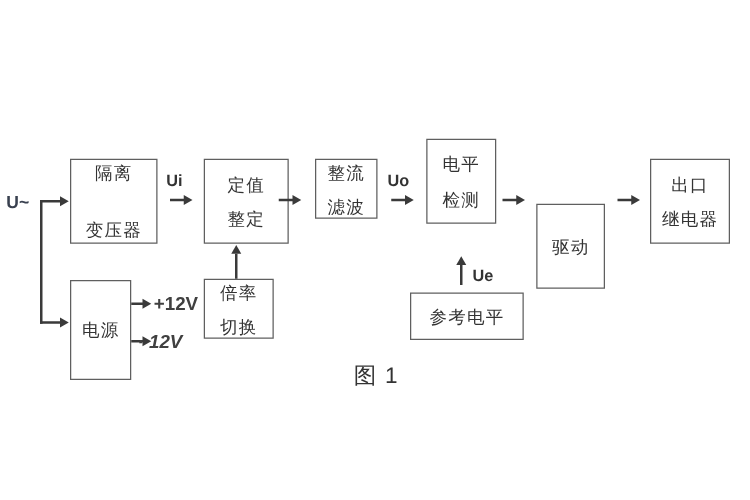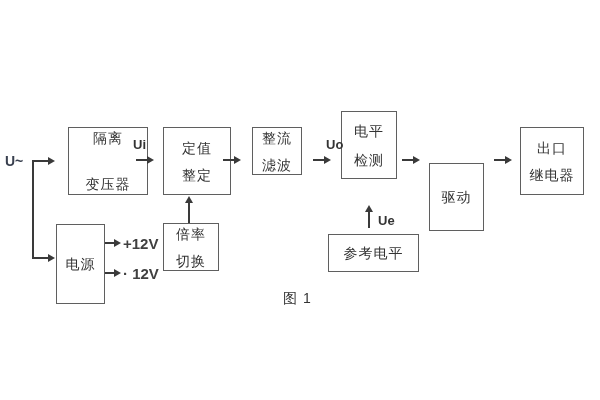--- a/index.html
+++ b/index.html
@@ -15,36 +15,36 @@
   .box span{white-space:nowrap;}
   .hline{position:absolute;height:2px;background:#3a3a3a;}
   .vline{position:absolute;width:2px;background:#3a3a3a;}
   .ah-right{position:absolute;width:0;height:0;
     border-left:7px solid #3a3a3a;border-top:4px solid transparent;border-bottom:4px solid transparent;}
   .ah-up{position:absolute;width:0;height:0;
     border-bottom:7px solid #3a3a3a;border-left:4px solid transparent;border-right:4px solid transparent;}
   .siglabel{position:absolute;font-size:13px;font-weight:700;color:#333333;line-height:1;}
   .rail{position:absolute;font-size:15px;font-weight:600;color:#404040;line-height:1;}
   .inlabel{position:absolute;font-size:14px;font-weight:600;color:#39404f;line-height:1;}
-  .caption{position:absolute;font-size:14px;color:#333333;line-height:1;letter-spacing:1px;}
+  .caption{position:absolute;font-size:18px;color:#333333;line-height:1;letter-spacing:1px;}
 </style>
 </head>
 <body>
 
 <div id="canvas">
 
   <div class="inlabel" style="left:5px;top:154px;">U~</div>
 
   <div class="vline" style="left:32px;top:160px;height:99px;"></div>
   <div class="hline" style="left:32px;top:160px;width:17px;"></div>
   <div class="ah-right" style="left:48px;top:157px;"></div>
   <div class="hline" style="left:32px;top:257px;width:17px;"></div>
   <div class="ah-right" style="left:48px;top:254px;"></div>
 
-  <div class="box" style="left:68px;top:127px;width:80px;height:68px;gap:32px;">
+  <div class="box" style="left:56px;top:127px;width:70px;height:68px;gap:32px;">
     <span>隔离</span>
     <span>变压器</span>
   </div>
 
   <div class="box" style="left:163px;top:127px;width:68px;height:68px;">
     <span>定值</span>
     <span>整定</span>
   </div>
 
   <div class="box" style="left:252px;top:127px;width:50px;height:48px;">
@@ -79,21 +79,21 @@
     <span>参考电平</span>
   </div>
 
   <div class="siglabel" style="left:133px;top:138px;">Ui</div>
   <div class="hline" style="left:136px;top:159px;width:12px;"></div>
   <div class="ah-right" style="left:147px;top:156px;"></div>
 
   <div class="hline" style="left:223px;top:159px;width:12px;"></div>
   <div class="ah-right" style="left:234px;top:156px;"></div>
 
-  <div class="siglabel" style="left:326px;top:138px;">Uo</div>
+  <div class="siglabel" style="left:310px;top:138px;">Uo</div>
   <div class="hline" style="left:313px;top:159px;width:12px;"></div>
   <div class="ah-right" style="left:324px;top:156px;"></div>
 
   <div class="hline" style="left:402px;top:159px;width:12px;"></div>
   <div class="ah-right" style="left:413px;top:156px;"></div>
 
   <div class="hline" style="left:494px;top:159px;width:12px;"></div>
   <div class="ah-right" style="left:505px;top:156px;"></div>
 
   <div class="ah-up" style="left:185px;top:196px;"></div>
@@ -102,17 +102,17 @@
   <div class="ah-up" style="left:365px;top:205px;"></div>
   <div class="vline" style="left:368px;top:212px;height:16px;"></div>
   <div class="siglabel" style="left:378px;top:214px;text-align:right;">Ue</div>
 
   <div class="hline" style="left:105px;top:242px;width:10px;"></div>
   <div class="ah-right" style="left:114px;top:239px;"></div>
   <div class="rail" style="left:123px;top:236px;">+12V</div>
 
   <div class="hline" style="left:105px;top:272px;width:10px;"></div>
   <div class="ah-right" style="left:114px;top:269px;"></div>
-  <div class="rail" style="left:123px;top:266px;">· 12V</div>
+  <div class="rail" style="left:110px;top:266px;font-style:italic;">· 12V</div>
 
   <div class="caption" style="left:283px;top:291px;">图 1</div>
 
 </div>
 
 </body></html>

